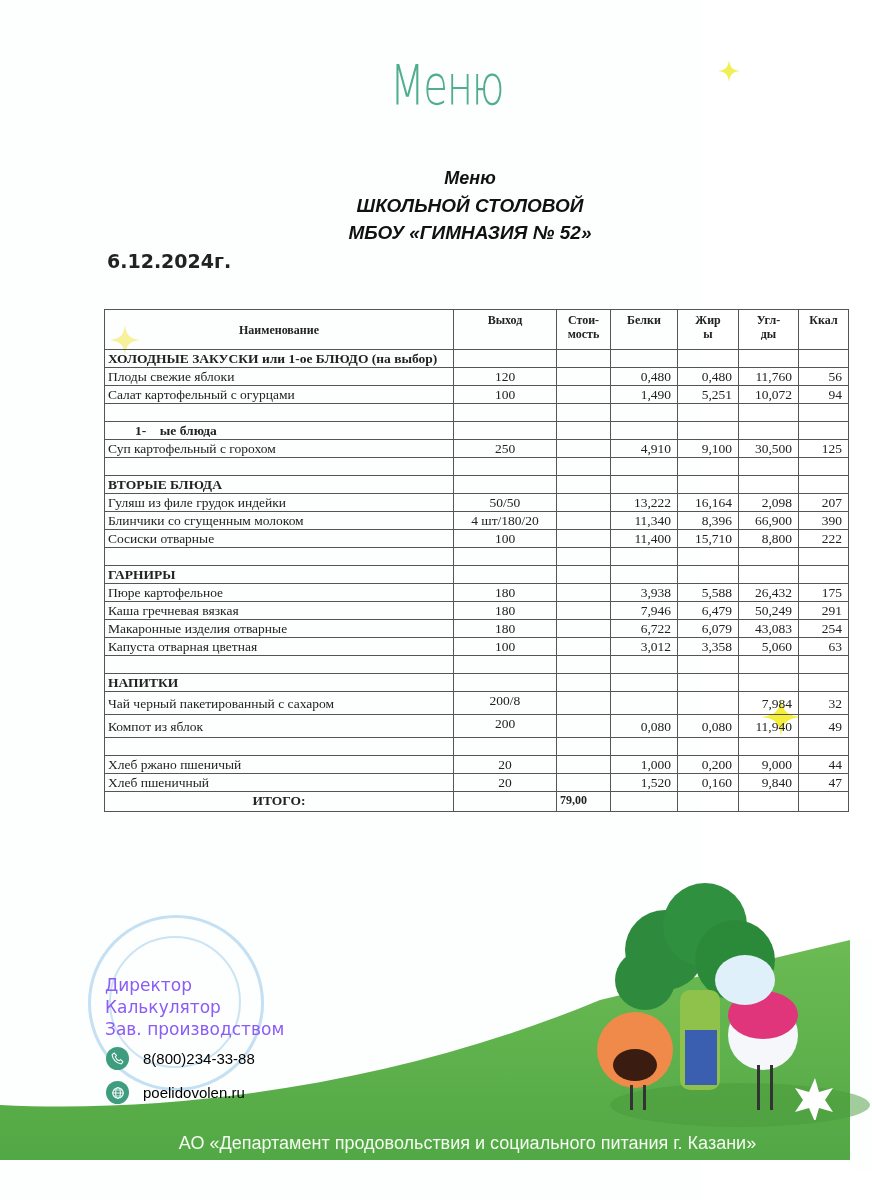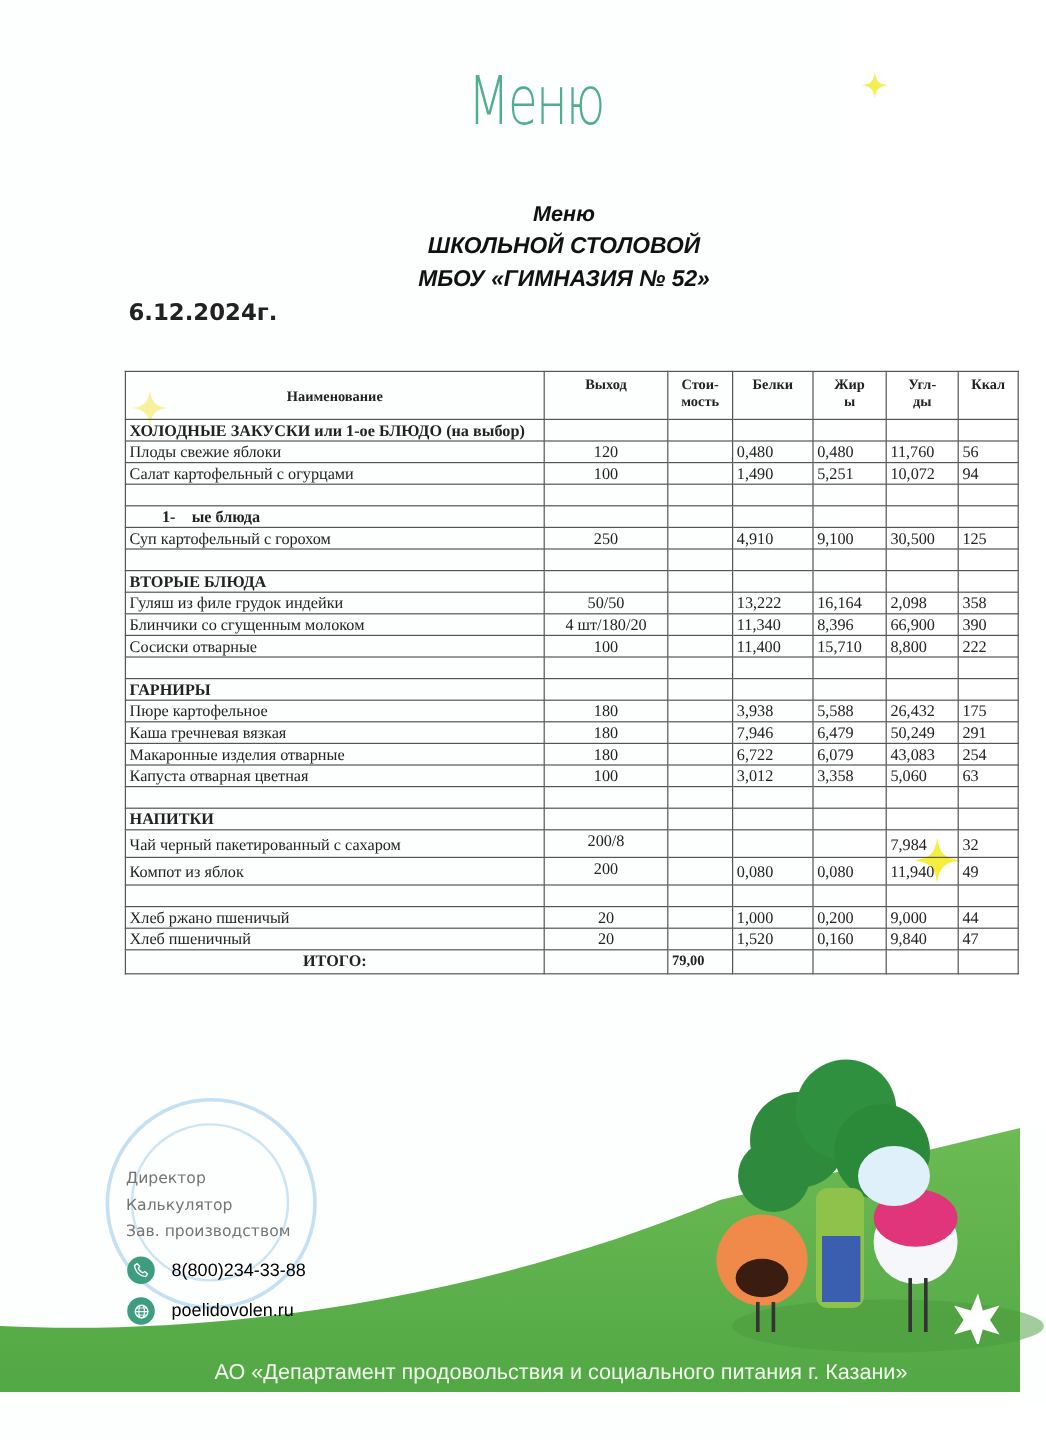--- a/index.html
+++ b/index.html
@@ -12,30 +12,30 @@
 
   .heading { position:absolute; left:0; width:940px; text-align:center; font-family:"Liberation Sans", sans-serif; font-weight:bold; font-style:italic; color:#111; }
   .h1 { top:168px; font-size:18px; }
   .h2 { top:195px; font-size:19px; }
   .h3 { top:222px; font-size:19px; }
   .date { position:absolute; left:107px; top:250px; font-family:"DejaVu Sans", sans-serif; font-weight:bold; font-size:19px; color:#222; }
 
   table.menu { position:absolute; left:104px; top:309px; width:744px; border-collapse:collapse; table-layout:fixed; font-family:"Liberation Serif", serif; font-size:13.5px; }
   table.menu td, table.menu th { border:1px solid #555; padding:0 3px; height:17px; line-height:17px; vertical-align:middle; }
   table.menu th { font-weight:bold; font-size:12px; vertical-align:top; height:36px; line-height:14px; padding-top:3px; }
-  table.menu td.num { padding-right:6px; }
+  table.menu td.num { text-align:right; padding-right:6px; }
   table.menu td.ctr { text-align:center; }
   .cat { font-weight:bold; }
   .row-tall td { height:34px; line-height:16px; }
   .row-total td { height:34px; }
 
   .stamp { position:absolute; left:88px; top:915px; width:170px; height:170px; border-radius:50%; border:3px solid rgba(90,170,220,0.35); }
   .stamp::after { content:""; position:absolute; left:18px; top:18px; width:128px; height:128px; border-radius:50%; border:2px solid rgba(90,170,220,0.3); }
 
-  .sig { position:absolute; left:105px; font-family:"DejaVu Sans", sans-serif; font-size:13px; color:#737373; }
+  .sig { position:absolute; left:105px; font-family:"DejaVu Sans", sans-serif; font-size:17px; color:#8b5cf6; }
   .contact { position:absolute; left:106px; display:flex; align-items:center; font-family:"Liberation Sans", sans-serif; font-size:15px; color:#000000; }
   .contact .ic { width:23px; height:23px; border-radius:50%; background:#3e9d7e; margin-right:14px; display:flex; align-items:center; justify-content:center; }
 
   .footer-wave { position:absolute; left:0; top:900px; width:872px; height:270px; }
   .footer-text { position:absolute; left:0; width:935px; top:1133px; text-align:center; font-family:"Liberation Sans", sans-serif; font-size:18px; color:#f4fbf0; }
   .illus { position:absolute; left:585px; top:880px; width:290px; height:240px; }
 </style>
 </head>
 <body>
 
@@ -193,21 +193,21 @@
           <td></td>
           <td></td>
       </tr>
       <tr>
         <td>Гуляш из филе грудок индейки</td>
           <td class="ctr">50/50</td>
           <td></td>
           <td class="num">13,222</td>
           <td class="num">16,164</td>
           <td class="num">2,098</td>
-          <td class="num">358</td>
+          <td class="num">207</td>
       </tr>
       <tr>
         <td>Блинчики со сгущенным молоком</td>
           <td class="ctr">4 шт/180/20</td>
           <td></td>
           <td class="num">11,340</td>
           <td class="num">8,396</td>
           <td class="num">66,900</td>
           <td class="num">390</td>
       </tr>

